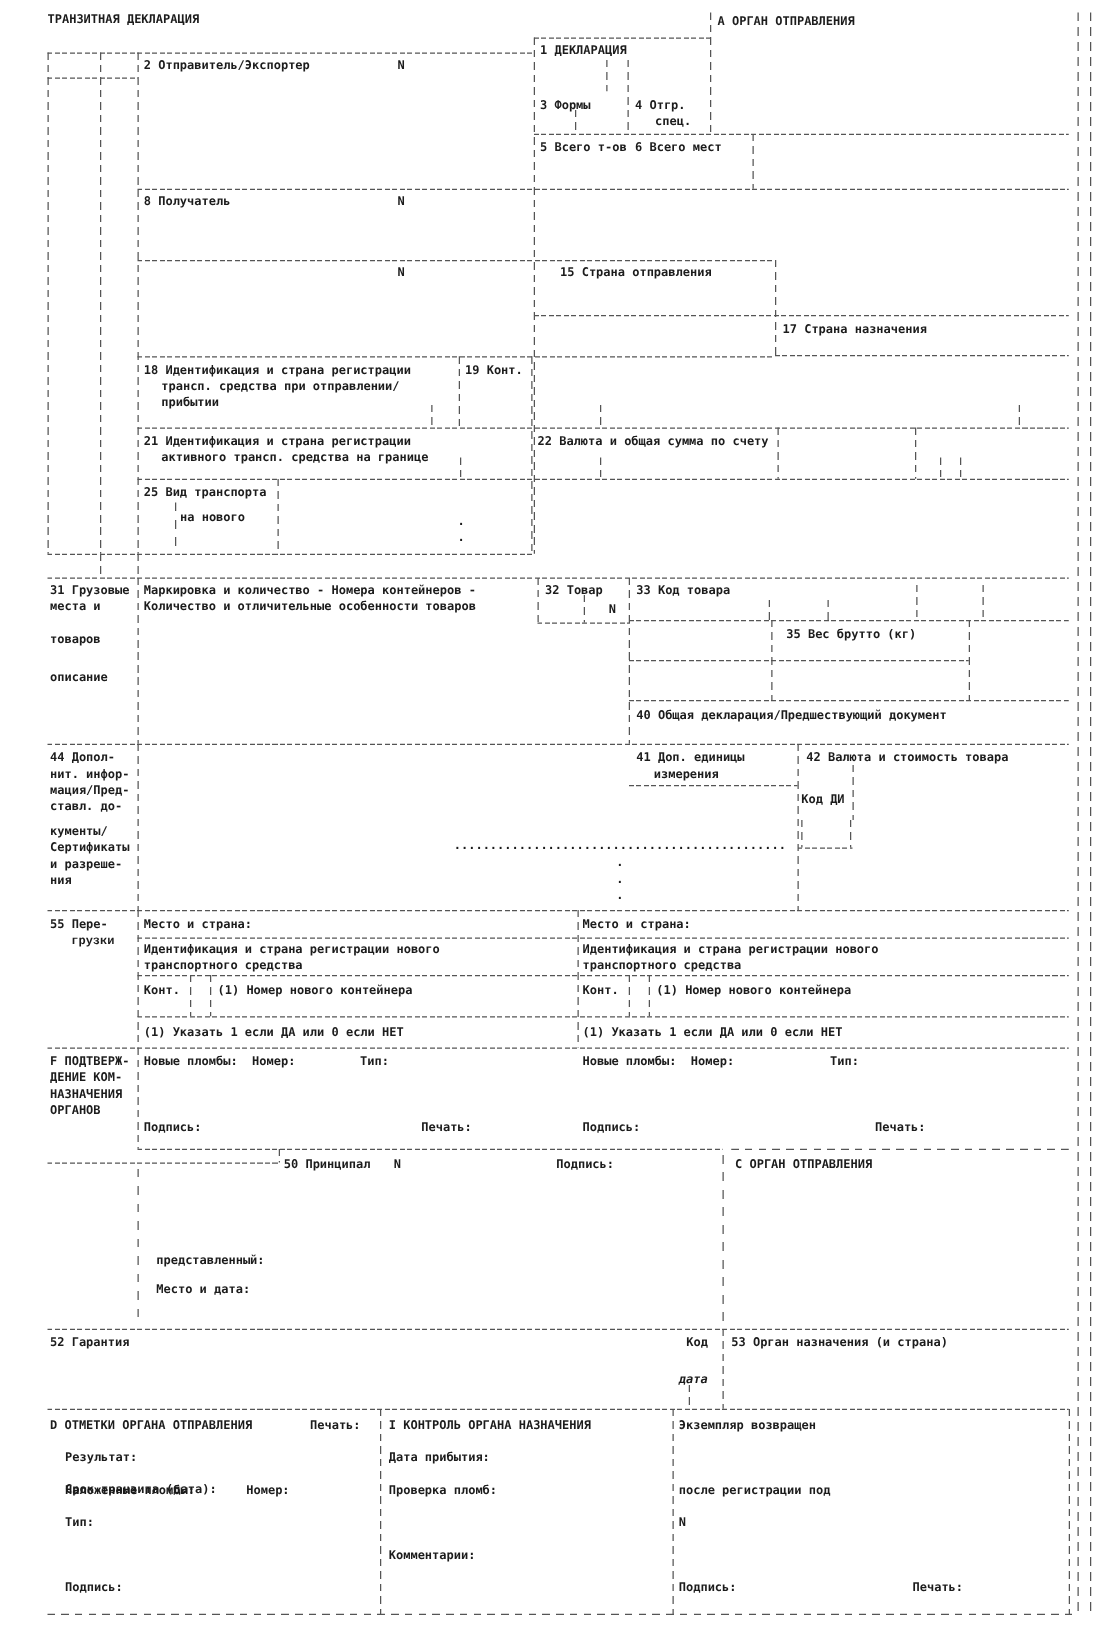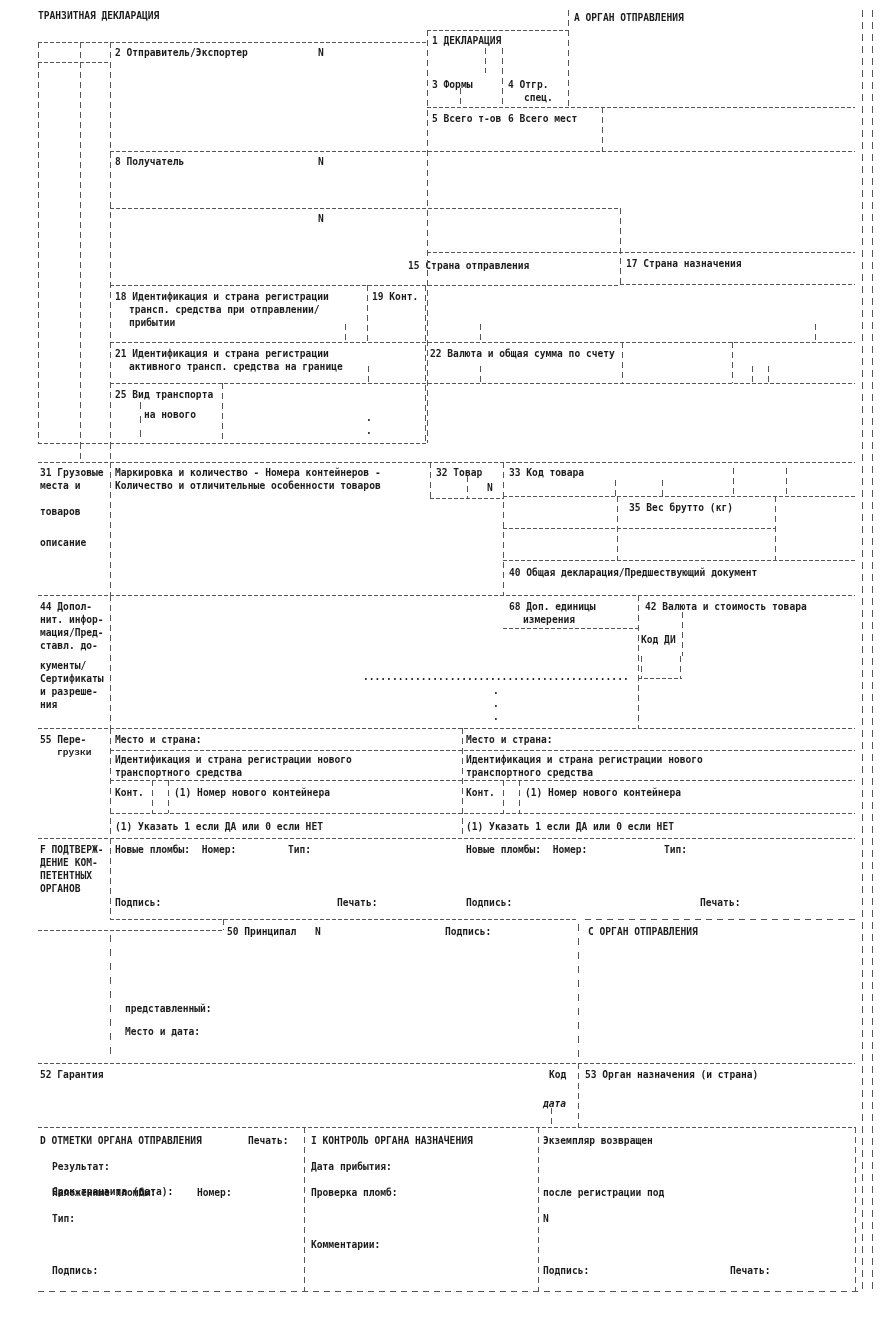--- a/index.html
+++ b/index.html
@@ -29,21 +29,21 @@
       <span class="lbl" style="left: 115px; top: 47px;">2 Отправитель/Экспортер</span>
       <span class="lbl" style="left: 318px; top: 47px;">N</span>
       <span class="lbl" style="left: 432px; top: 79px;">3 Формы</span>
       <span class="lbl" style="left: 508px; top: 79px;">4 Отгр.</span>
       <span class="lbl" style="left: 524px; top: 92px;">спец.</span>
       <span class="lbl" style="left: 432px; top: 113px;">5 Всего т-ов</span>
       <span class="lbl" style="left: 508px; top: 113px;">6 Всего мест</span>
       <span class="lbl" style="left: 115px; top: 156px;">8 Получатель</span>
       <span class="lbl" style="left: 318px; top: 156px;">N</span>
       <span class="lbl" style="left: 318px; top: 213px;">N</span>
-      <span class="lbl" style="left: 408px; top: 213px; margin-top: 47px;">15 Страна отправления</span>
+      <span class="lbl" style="left: 448px; top: 213px;">15 Страна отправления</span>
       <span class="lbl" style="left: 626px; top: 258px;">17 Страна назначения</span>
       <span class="lbl" style="left: 115px; top: 291px;">18 Идентификация и страна регистрации</span>
       <span class="lbl" style="left: 129px; top: 304px;">трансп. средства при отправлении/</span>
       <span class="lbl" style="left: 129px; top: 317px;">прибытии</span>
       <span class="lbl" style="left: 372px; top: 291px;">19 Конт.</span>
       <span class="lbl" style="left: 115px; top: 348px;">21 Идентификация и страна регистрации</span>
       <span class="lbl" style="left: 129px; top: 361px;">активного трансп. средства на границе</span>
       <span class="lbl" style="left: 430px; top: 348px;">22 Валюта и общая сумма по счету</span>
       <span class="lbl" style="left: 115px; top: 389px;">25 Вид транспорта</span>
       <span class="lbl" style="left: 144px; top: 409px;">на нового</span>
@@ -53,21 +53,21 @@
       <span class="lbl" style="left: 40px; top: 480px;">места и</span>
       <span class="lbl" style="left: 40px; top: 493px; margin-top: 44px;">описание</span>
       <span class="lbl" style="left: 40px; top: 506px;">товаров</span>
       <span class="lbl" style="left: 115px; top: 467px;">Маркировка и количество - Номера контейнеров -</span>
       <span class="lbl" style="left: 115px; top: 480px;">Количество и отличительные особенности товаров</span>
       <span class="lbl" style="left: 436px; top: 467px;">32 Товар</span>
       <span class="lbl" style="left: 487px; top: 482px;">N</span>
       <span class="lbl" style="left: 509px; top: 467px;">33 Код товара</span>
       <span class="lbl" style="left: 629px; top: 502px;">35 Вес брутто (кг)</span>
       <span class="lbl" style="left: 509px; top: 567px;">40 Общая декларация/Предшествующий документ</span>
-      <span class="lbl" style="left: 509px; top: 601px;">68 Доп. единицы</span>
+      <span class="lbl" style="left: 509px; top: 601px;">41 Доп. единицы</span>
       <span class="lbl" style="left: 523px; top: 614px;">измерения</span>
       <span class="lbl" style="left: 645px; top: 601px;">42 Валюта и стоимость товара</span>
       <span class="lbl" style="left: 641px; top: 634px;">Код ДИ</span>
       <span class="lbl" style="left: 40px; top: 601px;">44 Допол-</span>
       <span class="lbl" style="left: 40px; top: 614px;">нит. инфор-</span>
       <span class="lbl" style="left: 40px; top: 627px;">мация/Пред-</span>
       <span class="lbl" style="left: 40px; top: 640px;">ставл. до-</span>
       <span class="lbl" style="left: 40px; top: 660px;">кументы/</span>
       <span class="lbl" style="left: 40px; top: 673px;">Сертификаты</span>
       <span class="lbl" style="left: 40px; top: 686px;">и разреше-</span>
@@ -85,21 +85,21 @@
       <span class="lbl" style="left: 174px; top: 787px;">(1) Номер нового контейнера</span>
       <span class="lbl" style="left: 115px; top: 821px;">(1) Указать 1 если ДА или 0 если НЕТ</span>
       <span class="lbl" style="left: 466px; top: 734px;">Место и страна:</span>
       <span class="lbl" style="left: 466px; top: 754px;">Идентификация и страна регистрации нового</span>
       <span class="lbl" style="left: 466px; top: 767px;">транспортного средства</span>
       <span class="lbl" style="left: 466px; top: 787px;">Конт.</span>
       <span class="lbl" style="left: 525px; top: 787px;">(1) Номер нового контейнера</span>
       <span class="lbl" style="left: 466px; top: 821px;">(1) Указать 1 если ДА или 0 если НЕТ</span>
       <span class="lbl" style="left: 40px; top: 844px;">F ПОДТВЕРЖ-</span>
       <span class="lbl" style="left: 40px; top: 857px;">ДЕНИЕ КОМ-</span>
-      <span class="lbl" style="left: 40px; top: 870px;">ПЕТЕНТНЫХ</span>
+      <span class="lbl" style="left: 40px; top: 870px;">НАЗНАЧЕНИЯ</span>
       <span class="lbl" style="left: 40px; top: 883px;">ОРГАНОВ</span>
       <span class="lbl" style="left: 115px; top: 844px;">Новые пломбы:  Номер:</span>
       <span class="lbl" style="left: 288px; top: 844px;">Тип:</span>
       <span class="lbl" style="left: 115px; top: 897px;">Подпись:</span>
       <span class="lbl" style="left: 337px; top: 897px;">Печать:</span>
       <span class="lbl" style="left: 466px; top: 844px;">Новые пломбы:  Номер:</span>
       <span class="lbl" style="left: 664px; top: 844px;">Тип:</span>
       <span class="lbl" style="left: 466px; top: 897px;">Подпись:</span>
       <span class="lbl" style="left: 700px; top: 897px;">Печать:</span>
       <span class="lbl" style="left: 227px; top: 926px;">50 Принципал</span>

